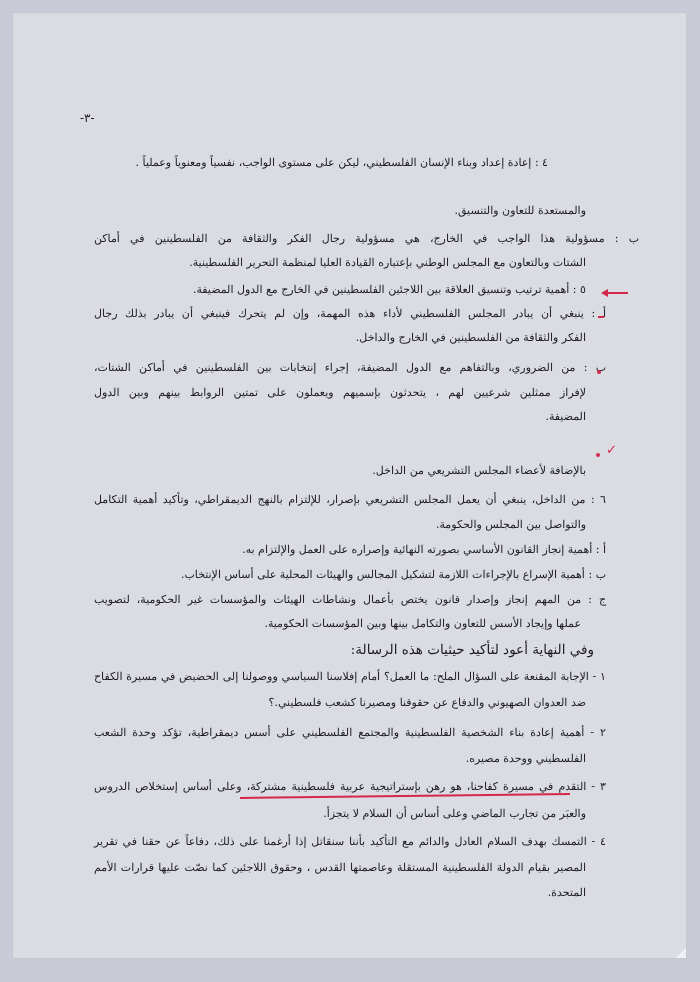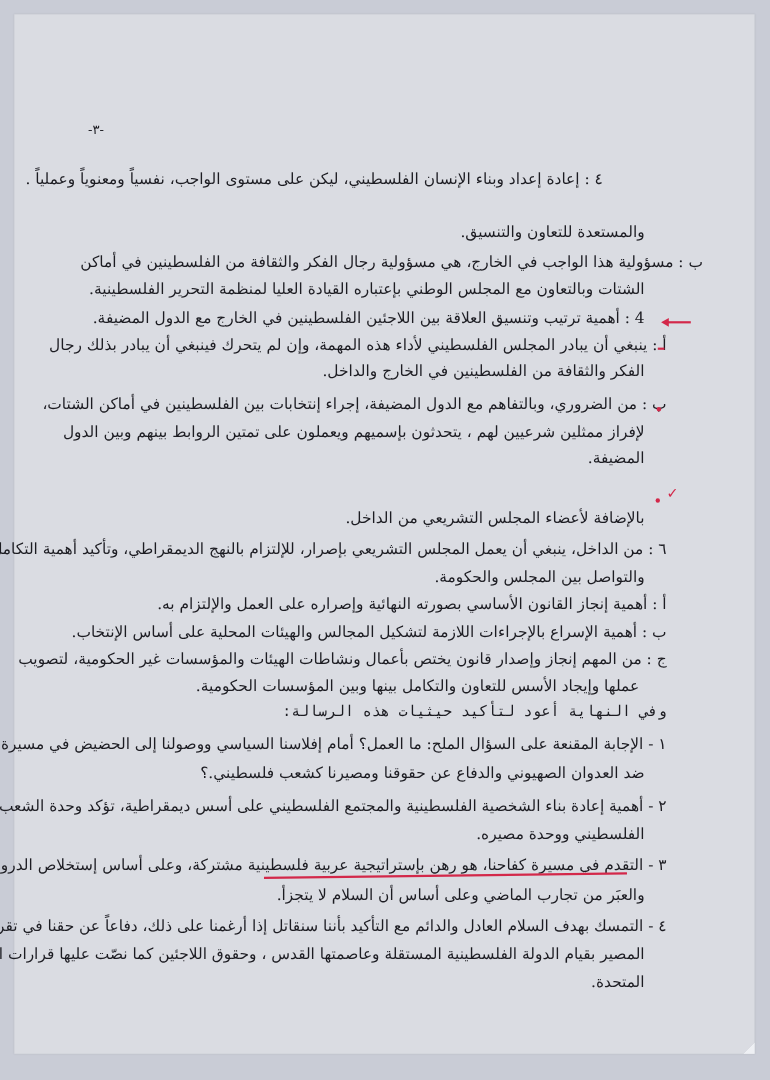--- a/index.html
+++ b/index.html
@@ -28,21 +28,21 @@
       position: absolute;
       left: 67px; top: 98px;
       font-size: 12px;
       direction: rtl;
     }
     .line {
       position: absolute;
       direction: rtl;
       text-align: right;
       white-space: nowrap;
-      font-size: 14px;
+      font-size: 11px;
       line-height: 14px;
       letter-spacing: 0;
     }
     .heading {
       font-size: 13.5px;
       line-height: 18px;
     }
     .red-mark {
       position: absolute;
       color: #d3284a;
@@ -86,36 +86,36 @@
 <div class="page">
   <div class="corner-fold"></div>
 
   <div class="page-number">-٣-</div>
 
   <div class="line" style="right:138px; top:143px;">٤ : إعادة إعداد وبناء الإنسان الفلسطيني، ليكن على مستوى الواجب، نفسياً ومعنوياً وعملياً .</div>
   <div class="line" style="right:100px; top:191px;">والمستعدة للتعاون والتنسيق.</div>
   <div class="line" style="right:47px; top:219px; width:545px; text-align:justify; text-align-last:justify;">ب : مسؤولية هذا الواجب في الخارج، هي مسؤولية رجال الفكر والثقافة من الفلسطينين في أماكن</div>
   <div class="line" style="right:100px; top:243px;">الشتات وبالتعاون مع المجلس الوطني بإعتباره القيادة العليا لمنظمة التحرير الفلسطينية.</div>
 
-  <div class="line" style="right:100px; top:270px;">4 : أهمية ترتيب وتنسيق العلاقة بين اللاجئين الفلسطينين في الخارج مع الدول المضيفة.</div>
+  <div class="line" style="right:100px; top:270px;">٥ : أهمية ترتيب وتنسيق العلاقة بين اللاجئين الفلسطينين في الخارج مع الدول المضيفة.</div>
   <div class="line" style="right:80px; top:294px; width:512px; text-align:justify; text-align-last:justify;">أ : ينبغي أن يبادر المجلس الفلسطيني لأداء هذه المهمة، وإن لم يتحرك فينبغي أن يبادر بذلك رجال</div>
   <div class="line" style="right:100px; top:318px;">الفكر والثقافة من الفلسطينين في الخارج والداخل.</div>
   <div class="line" style="right:80px; top:348px; width:512px; text-align:justify; text-align-last:justify;">ب : من الضروري، وبالتفاهم مع الدول المضيفة، إجراء إنتخابات بين الفلسطينين في أماكن الشتات،</div>
   <div class="line" style="right:100px; top:373px; width:492px; text-align:justify; text-align-last:justify;">لإفراز ممثلين شرعيين لهم ، يتحدثون بإسميهم ويعملون على تمتين الروابط بينهم وبين الدول</div>
   <div class="line" style="right:100px; top:397px;">المضيفة.</div>
   <div class="line" style="right:100px; top:451px;">بالإضافة لأعضاء المجلس التشريعي من الداخل.</div>
 
   <div class="line" style="right:80px; top:480px; width:512px; text-align:justify; text-align-last:justify;">٦ : من الداخل، ينبغي أن يعمل المجلس التشريعي بإصرار، للإلتزام بالنهج الديمقراطي، وتأكيد أهمية التكامل</div>
   <div class="line" style="right:100px; top:505px;">والتواصل بين المجلس والحكومة.</div>
   <div class="line" style="right:80px; top:530px;">أ : أهمية إنجاز القانون الأساسي بصورته النهائية وإصراره على العمل والإلتزام به.</div>
   <div class="line" style="right:80px; top:555px;">ب : أهمية الإسراع بالإجراءات اللازمة لتشكيل المجالس والهيئات المحلية على أساس الإنتخاب.</div>
   <div class="line" style="right:80px; top:580px; width:512px; text-align:justify; text-align-last:justify;">ج : من المهم إنجاز وإصدار قانون يختص بأعمال ونشاطات الهيئات والمؤسسات غير الحكومية، لتصويب</div>
   <div class="line" style="right:105px; top:604px;">عملها وإيجاد الأسس للتعاون والتكامل بينها وبين المؤسسات الحكومية.</div>
 
-  <div class="line heading" style="right:80px; top:627px;font-family:Liberation Mono, monospace;">وفي النهاية أعود لتأكيد حيثيات هذه الرسالة:</div>
+  <div class="line heading" style="right:92px; top:627px;">وفي النهاية أعود لتأكيد حيثيات هذه الرسالة:</div>
 
   <div class="line" style="right:80px; top:657px; width:512px; text-align:justify; text-align-last:justify;">١ - الإجابة المقنعة على السؤال الملح: ما العمل؟ أمام إفلاسنا السياسي ووصولنا إلى الحضيض في مسيرة الكفاح</div>
   <div class="line" style="right:100px; top:683px;">ضد العدوان الصهيوني والدفاع عن حقوقنا ومصيرنا كشعب فلسطيني.؟</div>
   <div class="line" style="right:80px; top:713px; width:512px; text-align:justify; text-align-last:justify;">٢ - أهمية إعادة بناء الشخصية الفلسطينية والمجتمع الفلسطيني على أسس ديمقراطية، تؤكد وحدة الشعب</div>
   <div class="line" style="right:100px; top:739px;">الفلسطيني ووحدة مصيره.</div>
   <div class="line" style="right:80px; top:767px; width:512px; text-align:justify; text-align-last:justify;">٣ - التقدم في مسيرة كفاحنا، هو رهن بإستراتيجية عربية فلسطينية مشتركة، وعلى أساس إستخلاص الدروس</div>
   <div class="line" style="right:100px; top:794px;text-align:center;">والعبَر من تجارب الماضي وعلى أساس أن السلام لا يتجزأ.</div>
   <div class="line" style="right:80px; top:822px; width:512px; text-align:justify; text-align-last:justify;">٤ - التمسك بهدف السلام العادل والدائم مع التأكيد بأننا سنقاتل إذا أرغمنا على ذلك، دفاعاً عن حقنا في تقرير</div>
   <div class="line" style="right:100px; top:848px; width:492px; text-align:justify; text-align-last:justify;">المصير بقيام الدولة الفلسطينية المستقلة وعاصمتها القدس ، وحقوق اللاجئين كما نصّت عليها قرارات الأمم</div>
   <div class="line" style="right:100px; top:873px;margin-left:20px;">المتحدة.</div>

